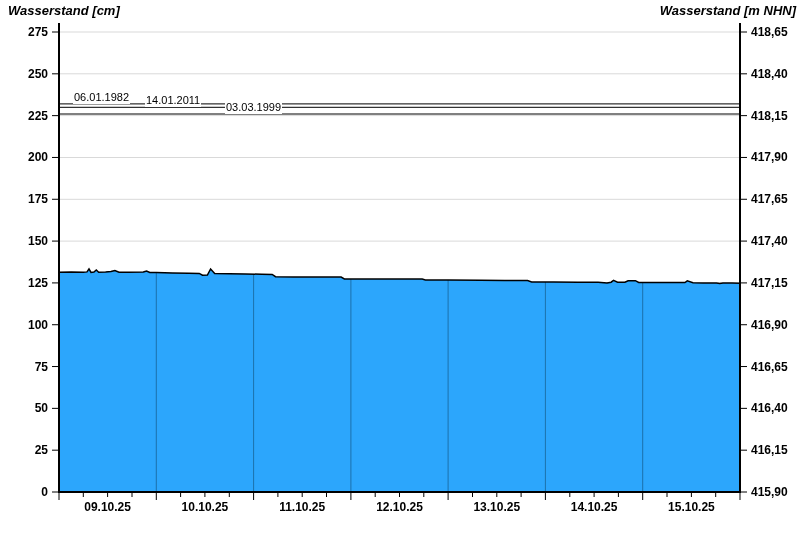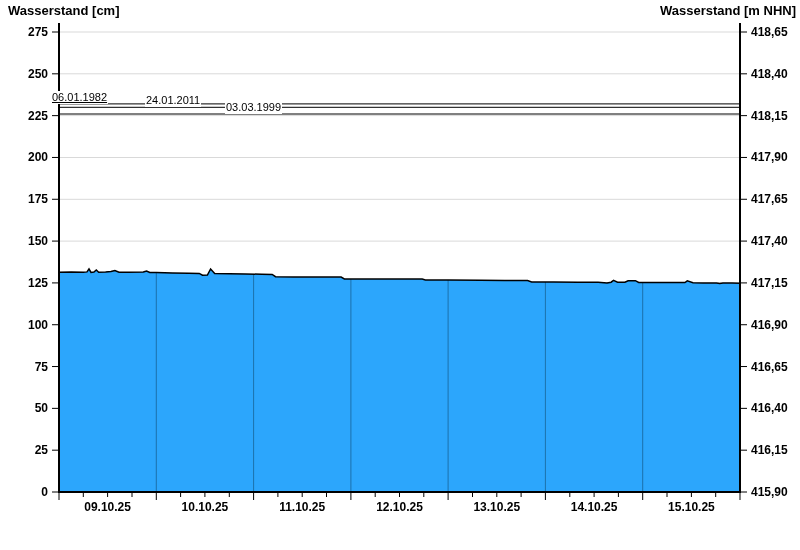--- a/index.html
+++ b/index.html
@@ -1,19 +1,19 @@
 <!DOCTYPE html>
 <html><head>
 <meta charset="utf-8">
 <style>
   html,body{margin:0;padding:0;background:#fff;}
   .chart{position:relative;width:800px;height:550px;background:#fff;
          font-family:"Liberation Sans",sans-serif;overflow:hidden;}
   #chart-svg{position:absolute;left:0;top:0;display:block;}
-  .axis-title{position:absolute;top:3px;font-size:13px;font-weight:bold;color:#000;white-space:nowrap;}
+  .axis-title{position:absolute;top:3px;font-size:13px;font-weight:bold;color:#000;white-space:nowrap;font-style:italic;}
   .axis-title.left{left:8px;}
   .axis-title.right{right:4px;}
   text.tick{font-size:12px;font-weight:bold;fill:#000;font-family:"Liberation Sans",sans-serif;}
   .reflabel{position:absolute;font-size:11px;line-height:13px;color:#000;background:#fff;
             padding:0 1px;white-space:nowrap;}
 </style>
 </head>
 <body>
 
 <div class="chart">
@@ -131,17 +131,17 @@
       <line x1="740.0" y1="492" x2="740.0" y2="500" stroke="#000000" stroke-width="1"></line>
       <text x="107.6" y="511" text-anchor="middle" class="tick">09.10.25</text>
       <text x="204.9" y="511" text-anchor="middle" class="tick">10.10.25</text>
       <text x="302.2" y="511" text-anchor="middle" class="tick">11.10.25</text>
       <text x="399.5" y="511" text-anchor="middle" class="tick">12.10.25</text>
       <text x="496.8" y="511" text-anchor="middle" class="tick">13.10.25</text>
       <text x="594.1" y="511" text-anchor="middle" class="tick">14.10.25</text>
       <text x="691.4" y="511" text-anchor="middle" class="tick">15.10.25</text>
     </svg>
   <div id="ref-labels">
-      <div class="reflabel" style="left: 51px; top: 90.9273px; text-decoration: underline;">06.01.1982</div>
-      <div class="reflabel" style="left: 145px; top: 94.2727px;">24.01.2011</div>
+      <div class="reflabel" style="left: 73px; top: 90.9273px;">06.01.1982</div>
+      <div class="reflabel" style="left: 145px; top: 94.2727px;">14.01.2011</div>
       <div class="reflabel" style="left: 225px; top: 100.964px; text-align: center;">03.03.1999</div>
     </div>
 </div>
 
 </body></html>

